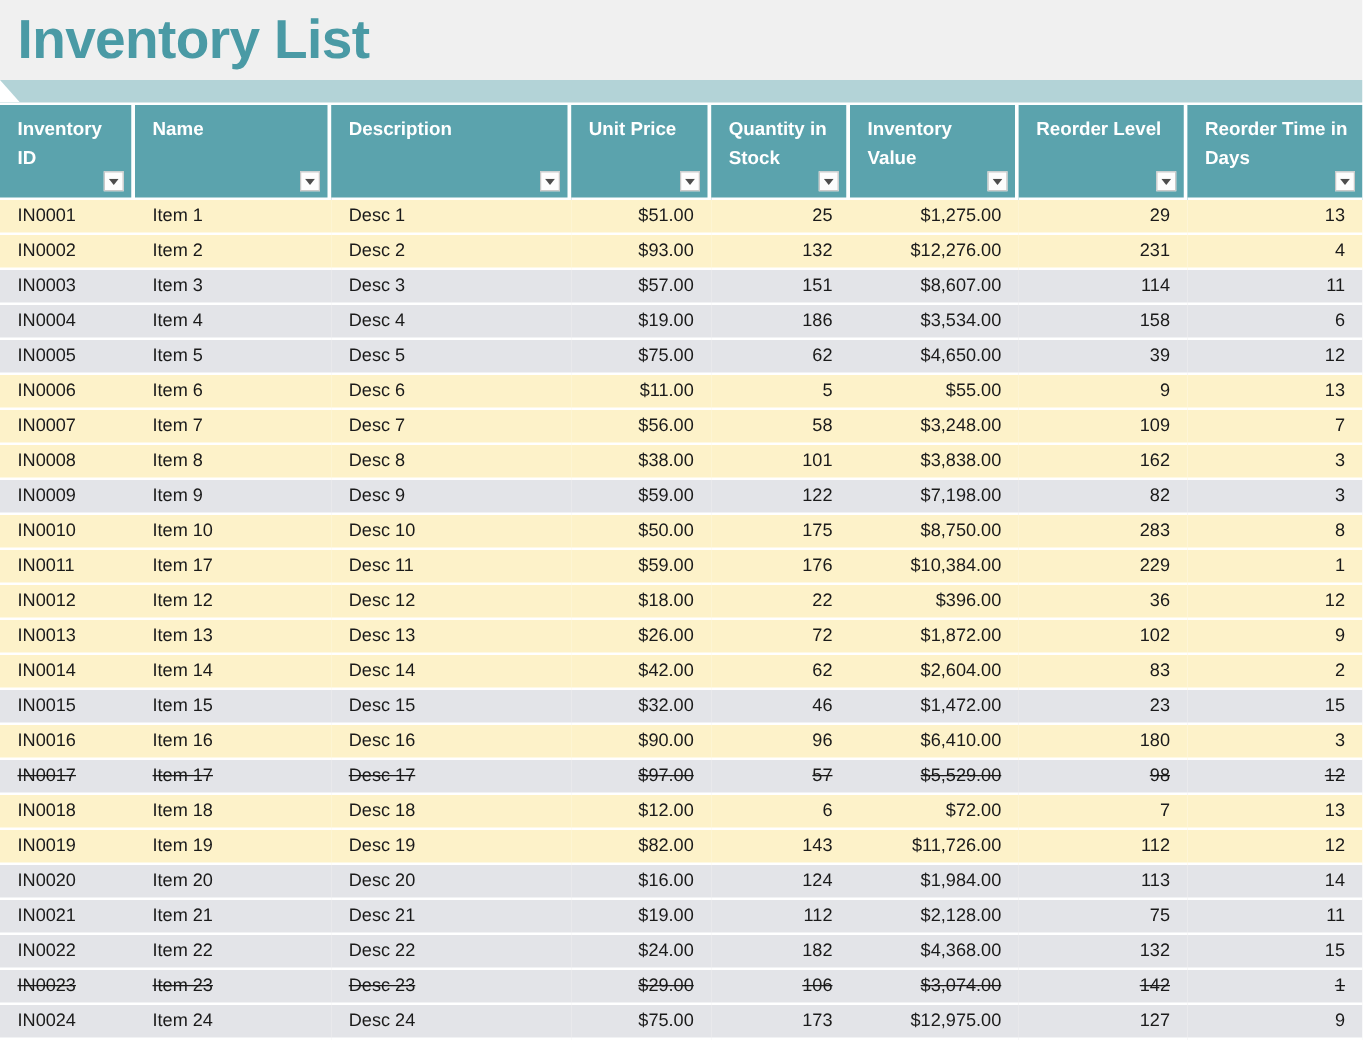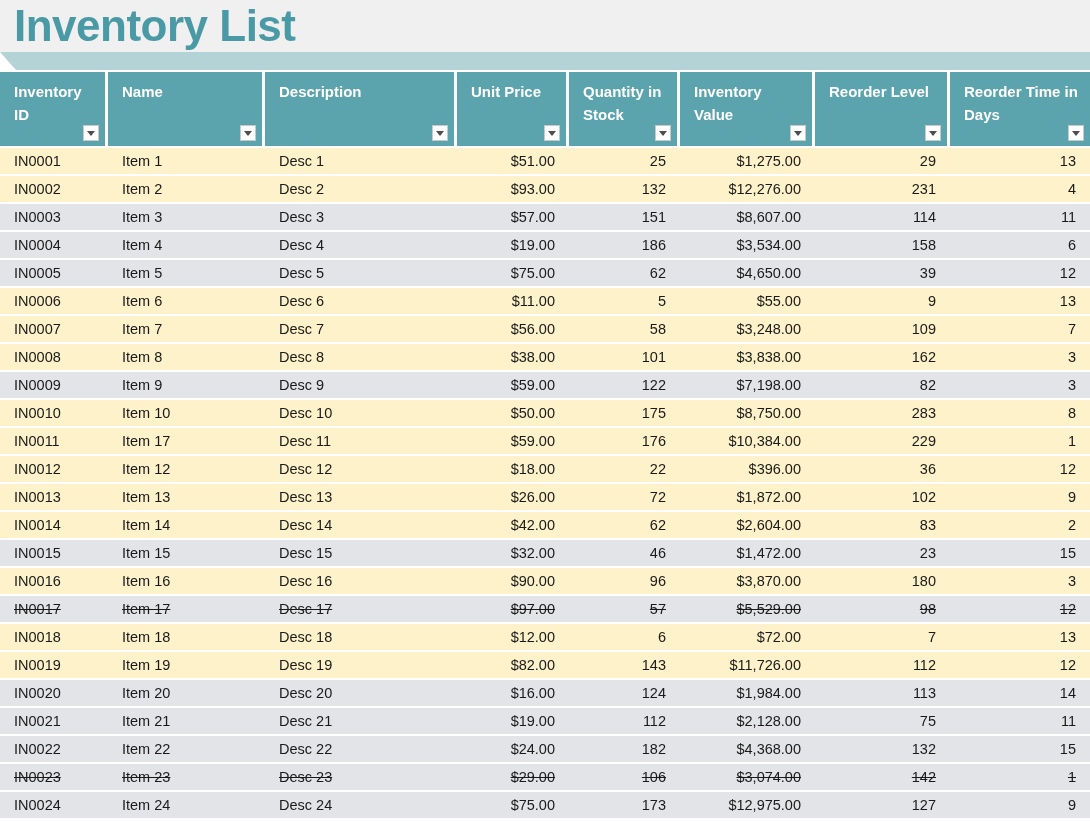--- a/index.html
+++ b/index.html
@@ -9,21 +9,21 @@
   body {
     width: 1090px;
     height: 836px;
     background: #ffffff;
     font-family: "Liberation Sans", sans-serif;
     overflow: hidden;
   }
 
   
   #title-area {
-    height: 52px;
+    height: 64px;
     background: #f0f0f0;
     display: flex;
     align-items: center;
     padding-left: 14px;
     box-sizing: border-box;
   }
   #page-title {
     font-size: 44px;
     font-weight: bold;
     color: #4a9aa5;
@@ -361,21 +361,21 @@
         <td class="align-right">$1,472.00</td>
         <td class="align-right">23</td>
         <td class="align-right">15</td>
       </tr>
       <tr class="band-cream">
         <td class="align-left">IN0016</td>
         <td class="align-left">Item 16</td>
         <td class="align-left">Desc 16</td>
         <td class="align-right">$90.00</td>
         <td class="align-right">96</td>
-        <td class="align-right">$3,870.00</td>
+        <td class="align-right">$6,410.00</td>
         <td class="align-right">180</td>
         <td class="align-right">3</td>
       </tr>
       <tr class="band-gray discontinued">
         <td class="align-left">IN0017</td>
         <td class="align-left">Item 17</td>
         <td class="align-left">Desc 17</td>
         <td class="align-right">$97.00</td>
         <td class="align-right">57</td>
         <td class="align-right">$5,529.00</td>

